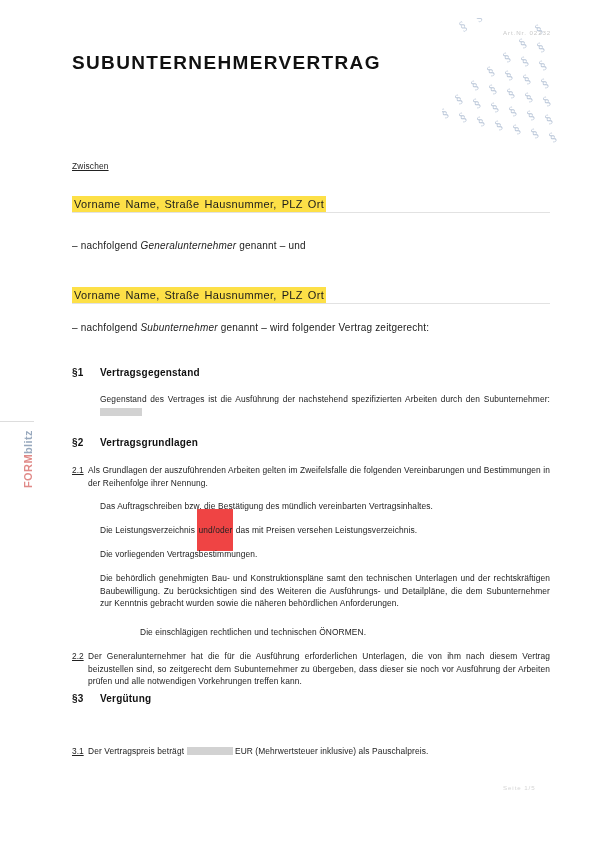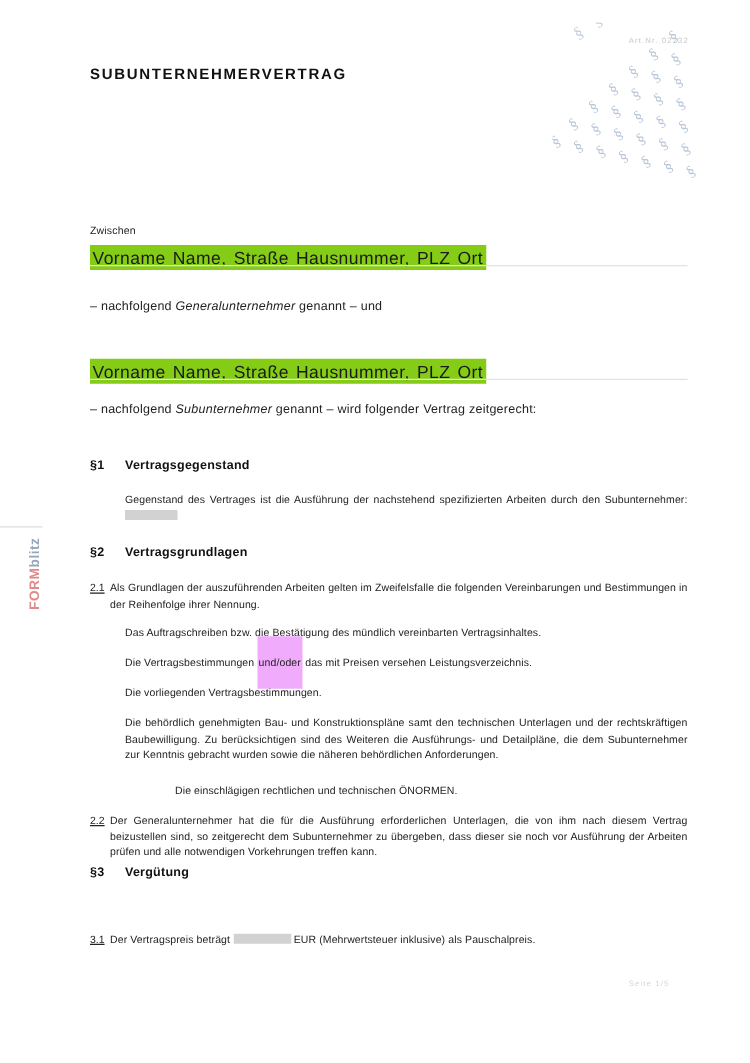--- a/index.html
+++ b/index.html
@@ -74,48 +74,49 @@
     width: 34px;
     height: 1px;
     background: #dddddd;
   }
 
   h1.doc-title {
     margin: 0;
     position: absolute;
     left: 72px;
     top: 52px;
-    font-size: 12px;
+    font-size: 19px;
     font-weight: bold;
     letter-spacing: 1.35px;
     color: #111111;
   }
 
   .txt {
     font-size: 8.4px;
     line-height: 1.45;
     color: #222222;
     letter-spacing: 0.15px;
   }
 
   .abs { position: absolute; }
 
   .label-zwischen {
     left: 72px;
-    top: 178px;
+    top: 160px;
     font-size: 8.4px;
     color: #222;
+    text-decoration: underline;
   }
 
   
   .party-field {
     left: 72px;
-    font-size: 14px;
+    font-size: 11px;
     color: #1b1b1b;
-    background: #84cc16;
+    background: #fde047;
     padding: 1.5px 2px 2px 2px;
     letter-spacing: 0.35px;
     word-spacing: 1.5px;
     white-space: nowrap;
   }
   .party-rule {
     left: 72px;
     width: 478px;
     height: 1px;
     background: #e2e2e2;
@@ -182,21 +183,21 @@
     display: inline-block;
     background: #d2d2d2;
     height: 8px;
     vertical-align: -1px;
   }
   .blank-sub { width: 42px; }
   .blank-eur { width: 46px; }
 
   
   .hl {
-    background: #f0abfc;
+    background: #ef4444;
     padding: 16px 1px;
   }
 
   
   .footer {
     position: absolute;
     left: 503px;
     top: 784px;
     font-size: 6.2px;
     letter-spacing: 0.9px;
@@ -356,21 +357,21 @@
   </div>
 
   <div class="abs clause" style="top:464px;">
     <span class="cl-num">2.1</span>
     <div class="cl-body">Als Grundlagen der auszuführenden Arbeiten gelten im Zweifelsfalle die folgenden Vereinbarungen und Bestimmungen in der Reihenfolge ihrer Nennung.</div>
   </div>
 
   <div class="abs indent-body" style="top:500px;">Das Auftragschreiben bzw. die Bestätigung des mündlich vereinbarten Vertragsinhaltes.</div>
 
   <div class="abs indent-body" style="top:524px;">
-    <span>Die Vertragsbestimmungen </span><span class="hl">und/oder</span><span> das mit Preisen versehen Leistungsverzeichnis.</span>
+    <span>Die Leistungsverzeichnis </span><span class="hl">und/oder</span><span> das mit Preisen versehen Leistungsverzeichnis.</span>
   </div>
 
   <div class="abs indent-body" style="top:548px;">Die vorliegenden Vertragsbestimmungen.</div>
 
   <div class="abs indent-body" style="top:572px;">Die behördlich genehmigten Bau- und Konstruktionspläne samt den technischen Unterlagen und der rechtskräftigen Baubewilligung. Zu berücksichtigen sind des Weiteren die Ausführungs- und Detailpläne, die dem Subunternehmer zur Kenntnis gebracht wurden sowie die näheren behördlichen Anforderungen.</div>
 
   <div class="abs indent-body" style="top:626px;margin-left:40px;">Die einschlägigen rechtlichen und technischen ÖNORMEN.</div>
 
   <div class="abs clause" style="top:650px;">
     <span class="cl-num">2.2</span>

